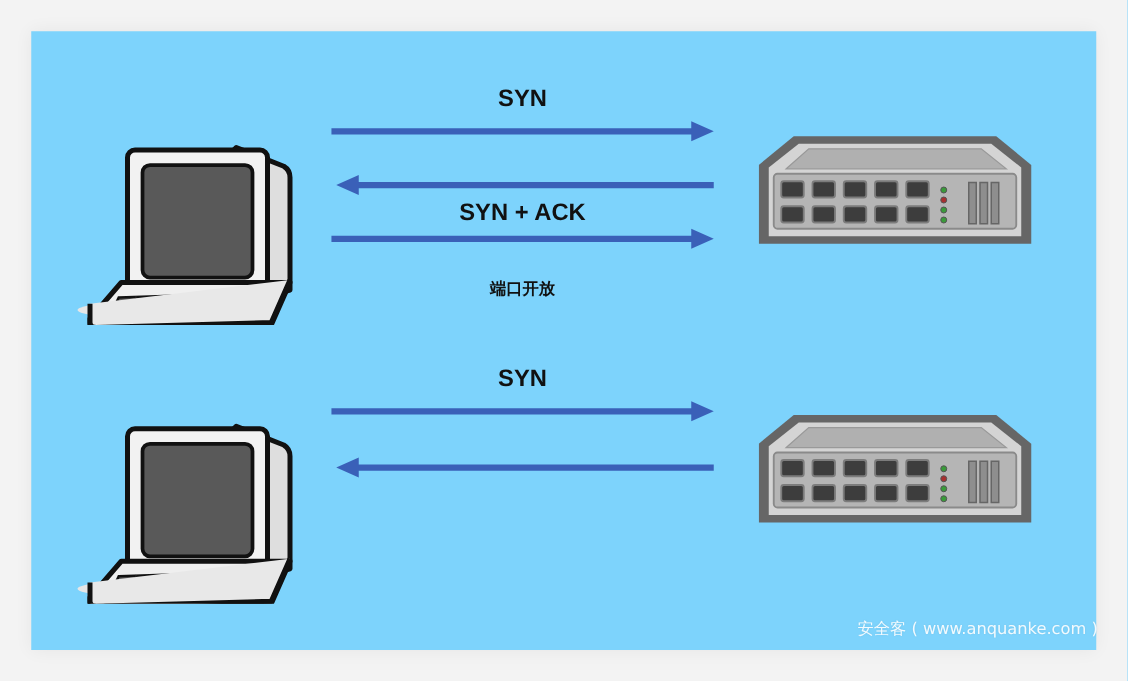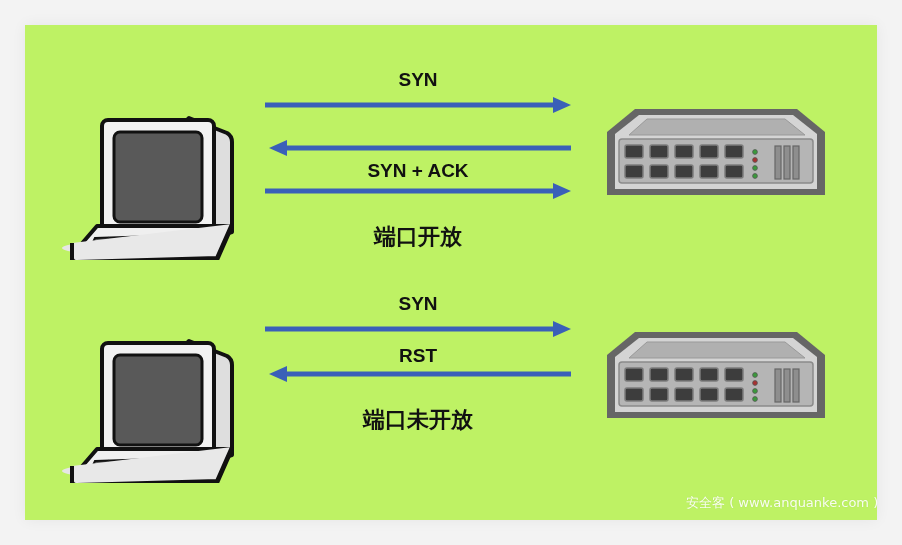--- a/index.html
+++ b/index.html
@@ -3,30 +3,30 @@
   <meta charset="utf-8">
   <style>
     html, body { margin: 0; padding: 0; }
     body {
       width: 902px; height: 545px; position: relative; overflow: hidden;
       background: #f3f3f3;
       font-family: "Liberation Sans", "DejaVu Sans", sans-serif;
     }
     .card {
       position: absolute; left: 25px; top: 25px; width: 852px; height: 495px;
-      background: #bef264;
+      background: #7dd3fc;
       box-shadow: 0 0 14px rgba(0,0,0,0.06);
     }
     .computer { position: absolute; width: 190px; height: 200px; }
     .switch { position: absolute; width: 220px; height: 90px; }
     .label {
       position: absolute; width: 320px; text-align: center;
       font-weight: bold; font-size: 19px; color: #111;
     }
-    .label.cn { font-family: Liberation Mono, monospace; font-size: 22px; }
+    .label.cn { font-family: Liberation Mono, monospace; font-size: 13px; }
     .arrow { position: absolute; width: 310px; height: 22px; }
     .watermark {
       position: absolute; left: 686px; top: 494px;
       font-size: 13px; color: rgba(255,255,255,0.9);
       text-shadow: 0 0 2px rgba(0,0,0,0.08);
       font-family: "DejaVu Sans", sans-serif;
     }
   </style>
 </head>
 <body>
@@ -124,22 +124,20 @@
   <svg class="switch" style="left:582px; top:305px;" viewBox="0 0 220 90">
       <use href="#switch"></use>
     </svg>
 
   <div class="label" style="left:233px; top:268px;">SYN</div>
   <svg class="arrow" style="left:240px; top:293px;" viewBox="0 0 310 22">
     <line x1="0" y1="11" x2="290" y2="11" stroke="#3a60b8" stroke-width="5"></line>
     <polygon points="288,3 306,11 288,19" fill="#3a60b8"></polygon>
   </svg>
 
-  <div class="label" style="left:233px; top:320px;">RST</div>
   <svg class="arrow" style="left:240px; top:338px;" viewBox="0 0 310 22">
     <line x1="20" y1="11" x2="306" y2="11" stroke="#3a60b8" stroke-width="5"></line>
     <polygon points="22,3 4,11 22,19" fill="#3a60b8"></polygon>
   </svg>
 
-  <div class="label cn" style="left:233px; top:380px;">端口未开放</div>
 </div>
 
 <div class="watermark">安全客 ( www.anquanke.com )</div>
 
 </body></html>

